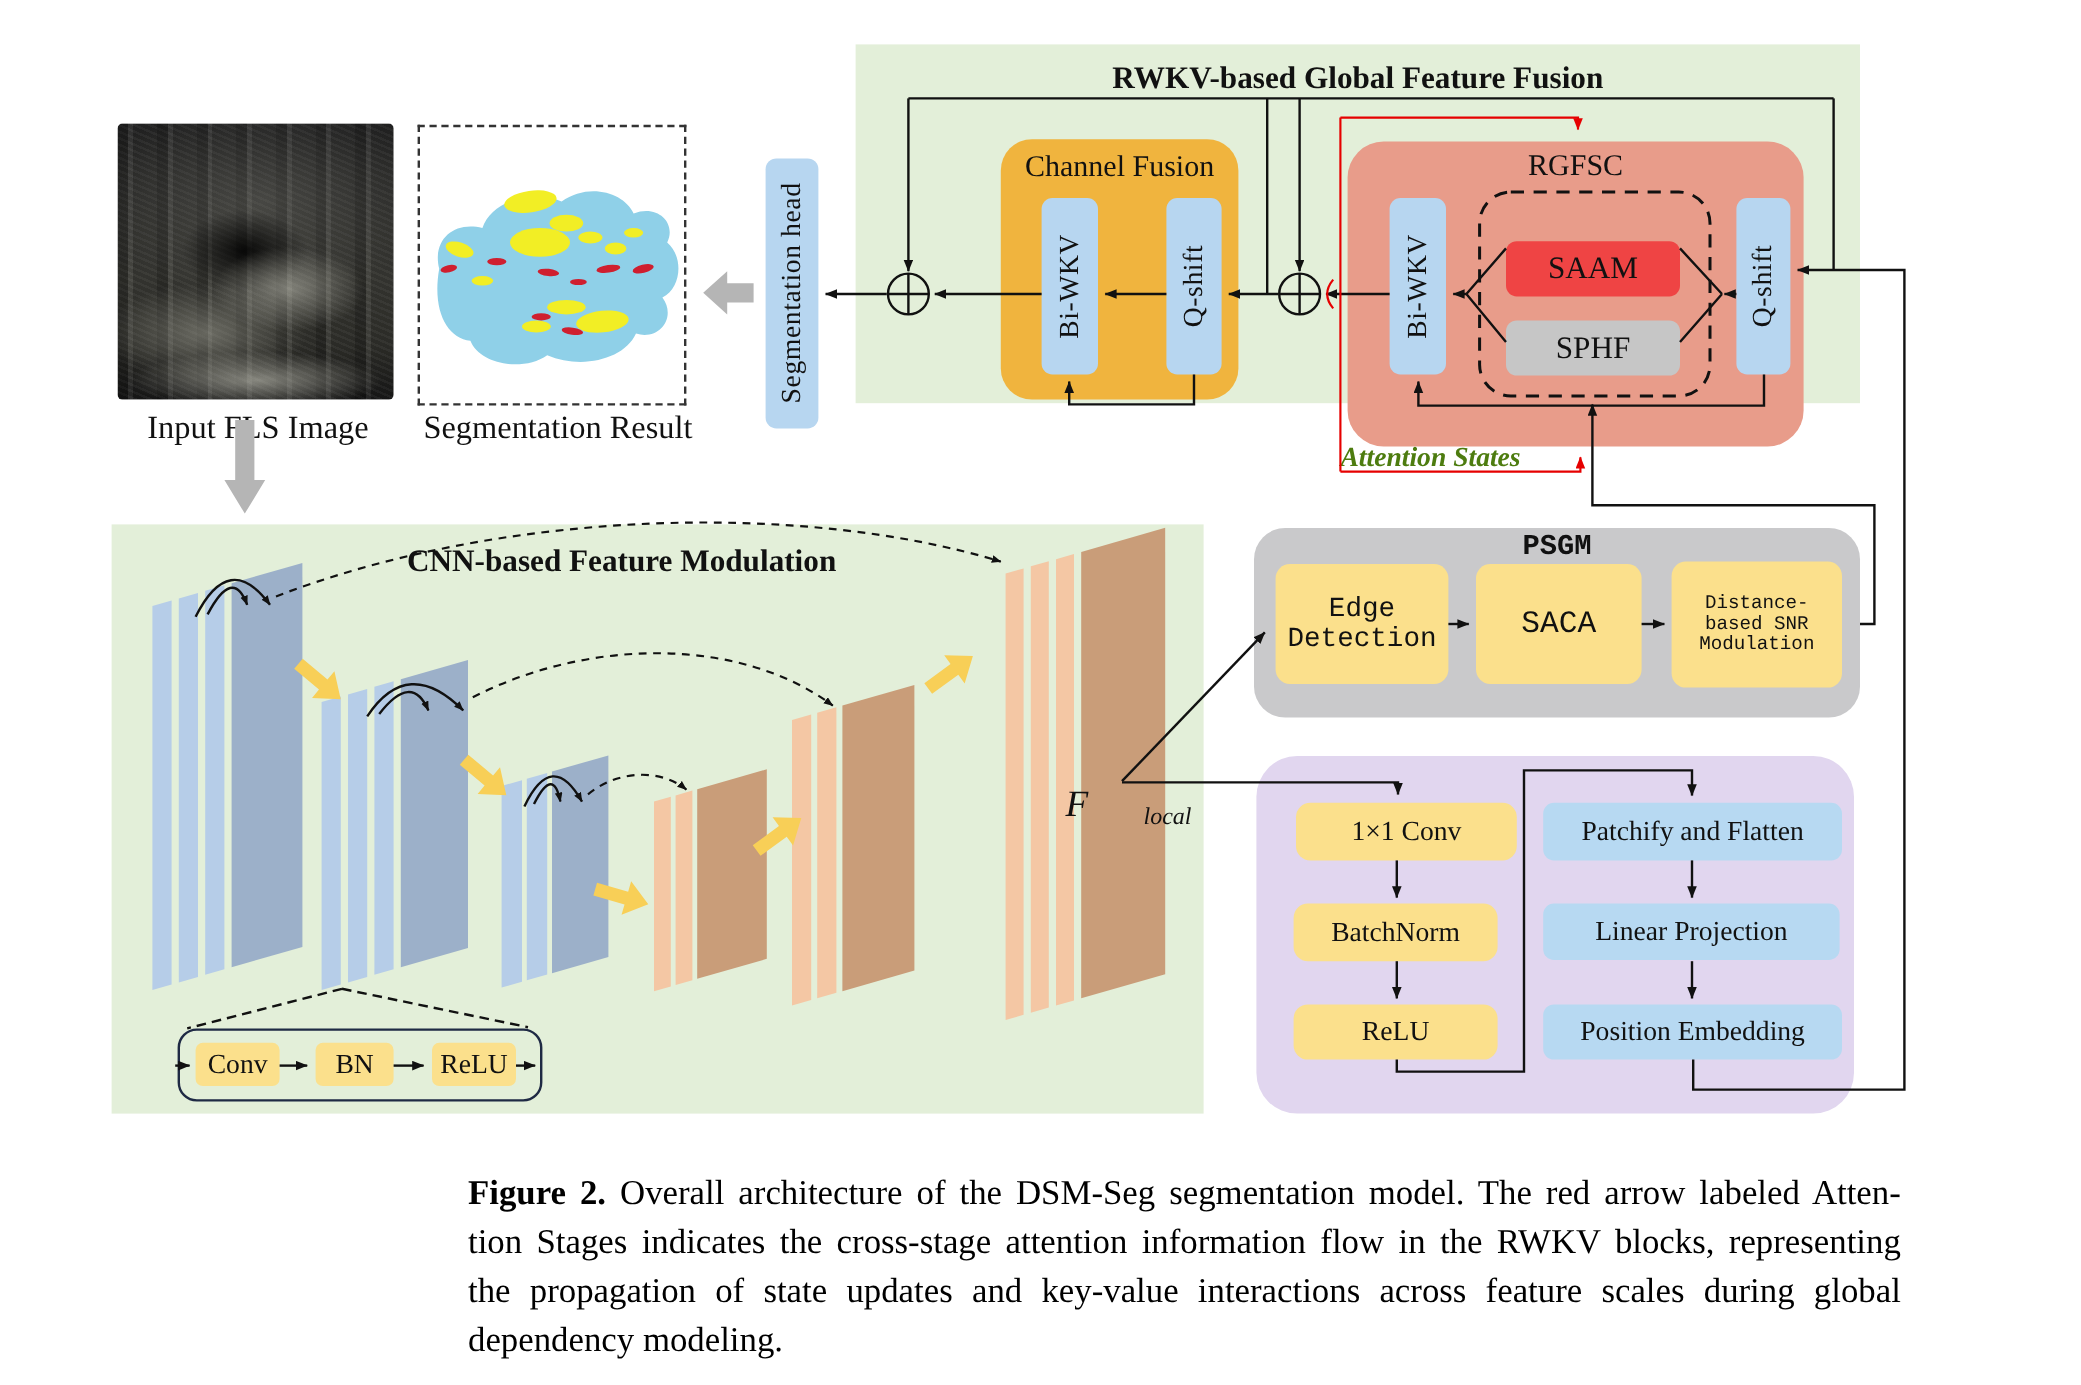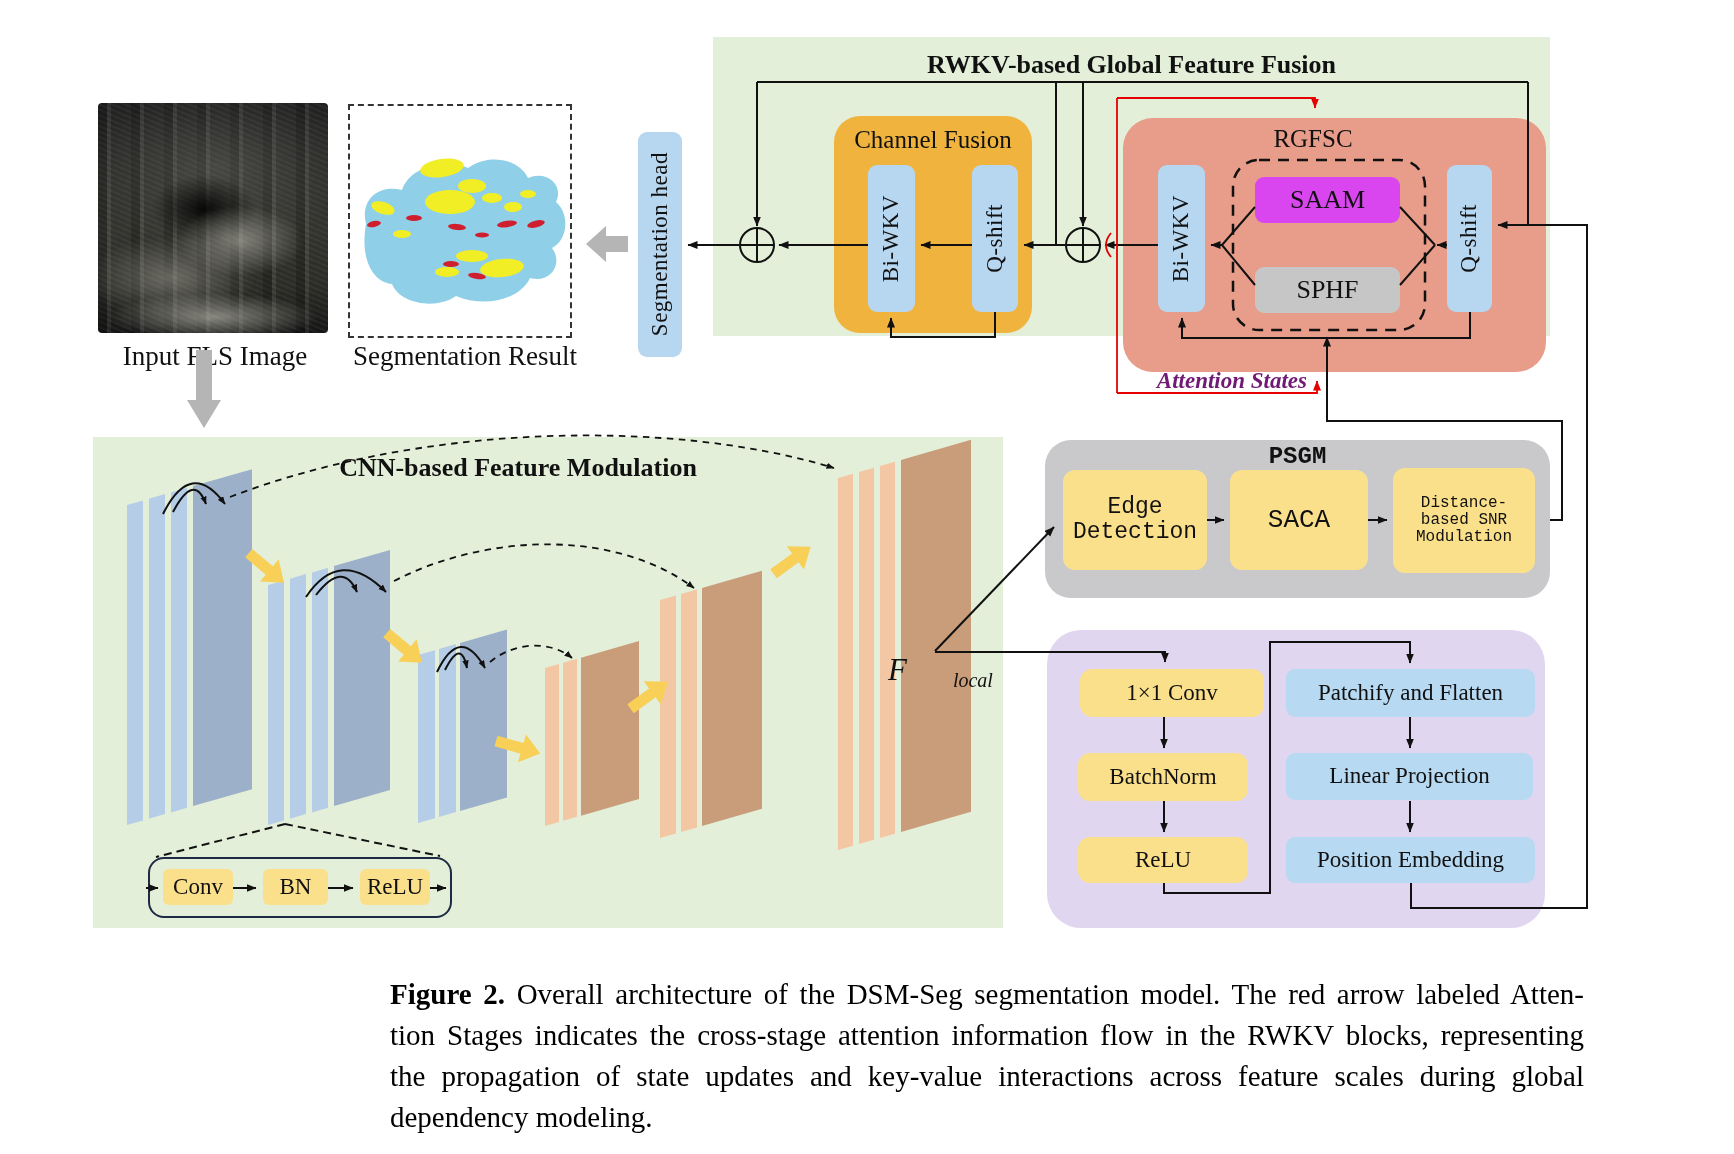--- a/index.html
+++ b/index.html
@@ -4,21 +4,21 @@
 <style>
   html,body{margin:0;padding:0;background:#ffffff;}
   #canvas{position:relative;width:1734px;height:1154px;background:#ffffff;overflow:hidden;
           font-family:"Liberation Serif","DejaVu Serif",serif;color:#111;}
   .panel{position:absolute;}
   .green{background:#e3efd9;}
   .chip{position:absolute;display:flex;align-items:center;justify-content:center;text-align:center;
         font-size:23px;line-height:1.08;}
   .blue-chip{background:#b7d6f0;border-radius:9px;}
   .yellow-chip{background:#fbe08c;border-radius:12px;}
-  .gray-chip{background:#d946ef;border-radius:9px;}
+  .gray-chip{background:#ef4444;border-radius:9px;margin-top:24px;}
   .gray-chip2{background:#c6c6c6;border-radius:9px;}
   .vtext{writing-mode:vertical-rl;transform:rotate(180deg);letter-spacing:.5px;}
   .title{position:absolute;text-align:center;font-weight:bold;font-size:26px;}
   .subtitle{position:absolute;text-align:center;font-size:25px;}
   .img-label{position:absolute;text-align:center;font-size:27px;}
   .cf{position:absolute;background:#f0b43e;border-radius:26px;}
   .rgfsc{position:absolute;background:#e89c8a;border-radius:30px;}
   .psgm{position:absolute;background:#c9c9cb;border-radius:26px;font-family:Liberation Mono, monospace;}
   .purple{position:absolute;background:#e1d6ef;border-radius:34px;}
   .stack{position:absolute;display:flex;align-items:flex-start;transform:skewY(-16deg);transform-origin:0 0;}
@@ -36,21 +36,21 @@
       radial-gradient(ellipse 70px 45px at 46% 46%, rgba(0,0,0,.85), transparent 75%),
       radial-gradient(ellipse 200px 120px at 52% 28%, rgba(125,125,118,.35), transparent 70%),
       repeating-linear-gradient(90deg, rgba(0,0,0,.30) 0 9px, rgba(255,255,255,.05) 9px 13px, rgba(0,0,0,.12) 13px 33px),
       repeating-linear-gradient(23deg, rgba(255,255,255,.05) 0 2px, transparent 2px 5px),
       linear-gradient(180deg,#252525,#3a3a35 55%,#31312c 80%,#181818);}
   .dashedbox{position:absolute;left:348px;top:104px;width:224px;height:234px;border:2px dashed #333;
     background:#fff;box-sizing:border-box;}
   .caption{position:absolute;left:390px;top:974px;width:1194px;font-size:29px;line-height:41px;color:#000;}
   .cap-line{text-align:justify;text-align-last:justify;}
   .cap-last{text-align:left;}
-  .att{position:absolute;color:#701a75;font-style:italic;font-weight:600;font-size:23px;text-align:right;}
+  .att{position:absolute;color:#4d7c0f;font-style:italic;font-weight:600;font-size:23px;text-align:left;}
   .flocal{position:absolute;left:888px;top:652px;width:120px;font-style:italic;font-size:31px;}
   .flocal sub{font-size:20px;margin-left:46px;}
   svg{position:absolute;left:0;top:0;z-index:6;}
   .z2{z-index:2;} .z3{z-index:3;}
 </style>
 </head>
 <body>
 
 <div id="canvas">
 
@@ -97,21 +97,21 @@
     <div class="cf" style="left:121px;top:79px;width:198px;height:217px;">
       <div class="subtitle" style="left:0;top:10px;width:198px;">Channel Fusion</div>
       <div class="chip blue-chip" style="left:34px;top:49px;width:47px;height:147px;">
         <span class="vtext">Bi-WKV</span>
       </div>
       <div class="chip blue-chip" style="left:138px;top:49px;width:46px;height:147px;">
         <span class="vtext">Q-shift</span>
       </div>
     </div>
 
-    <div class="rgfsc" style="left:410px;top:81px;width:380px;height:254px;padding-left:43px;">
+    <div class="rgfsc" style="left:410px;top:81px;width:380px;height:254px;">
       <div class="subtitle" style="left:0;top:7px;width:380px;">RGFSC</div>
       <div class="chip blue-chip" style="left:35px;top:47px;width:47px;height:147px;">
         <span class="vtext">Bi-WKV</span>
       </div>
       <div class="chip gray-chip" style="left:132px;top:59px;width:145px;height:46px;font-size:26px;">
         <span>SAAM</span>
       </div>
       <div class="chip gray-chip2" style="left:132px;top:149px;width:145px;height:46px;font-size:26px;">
         <span>SPHF</span>
       </div>

